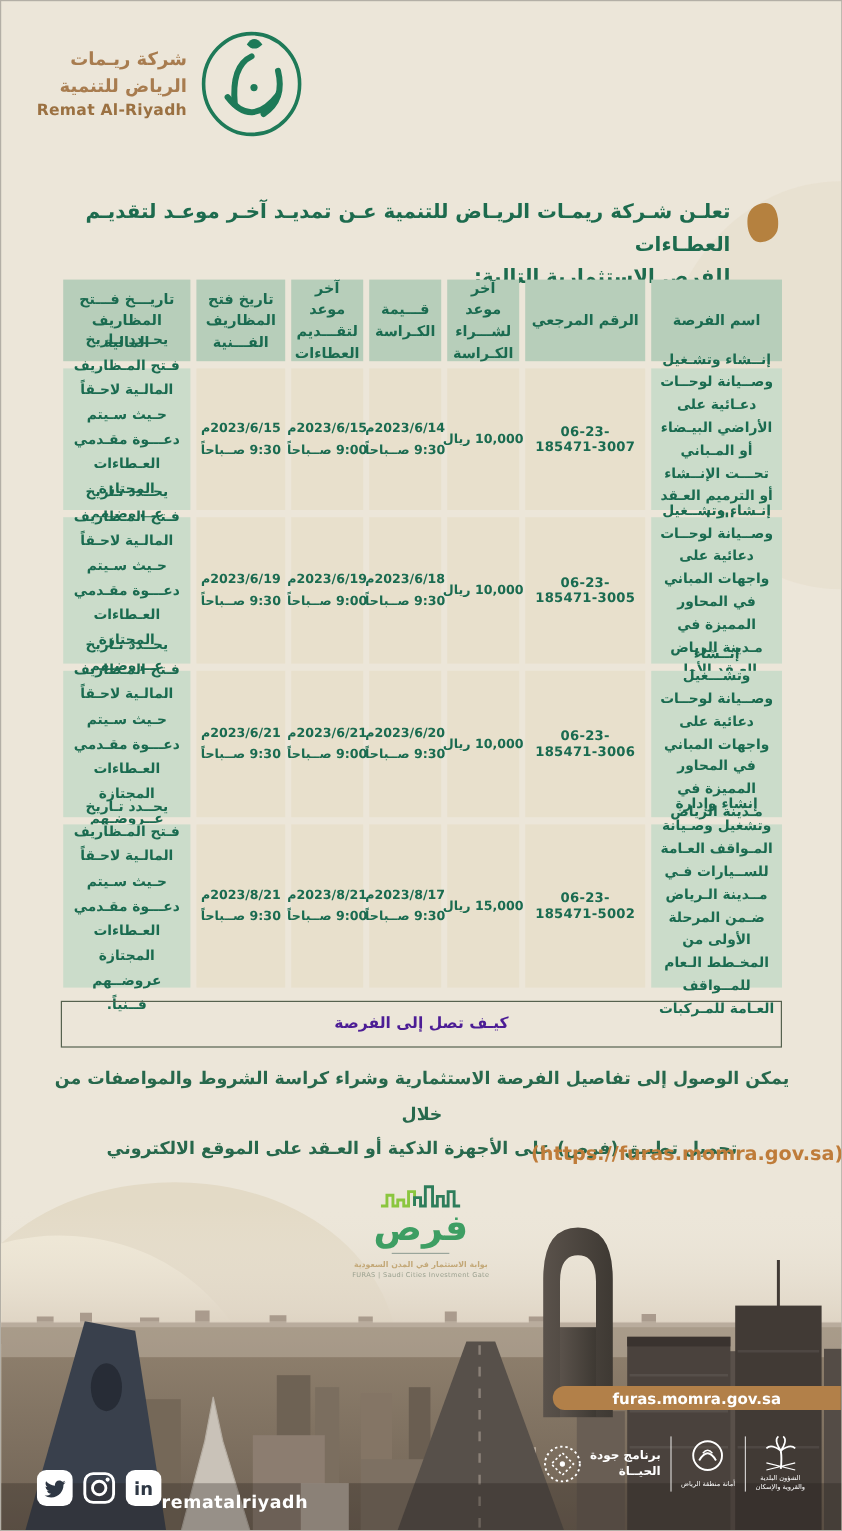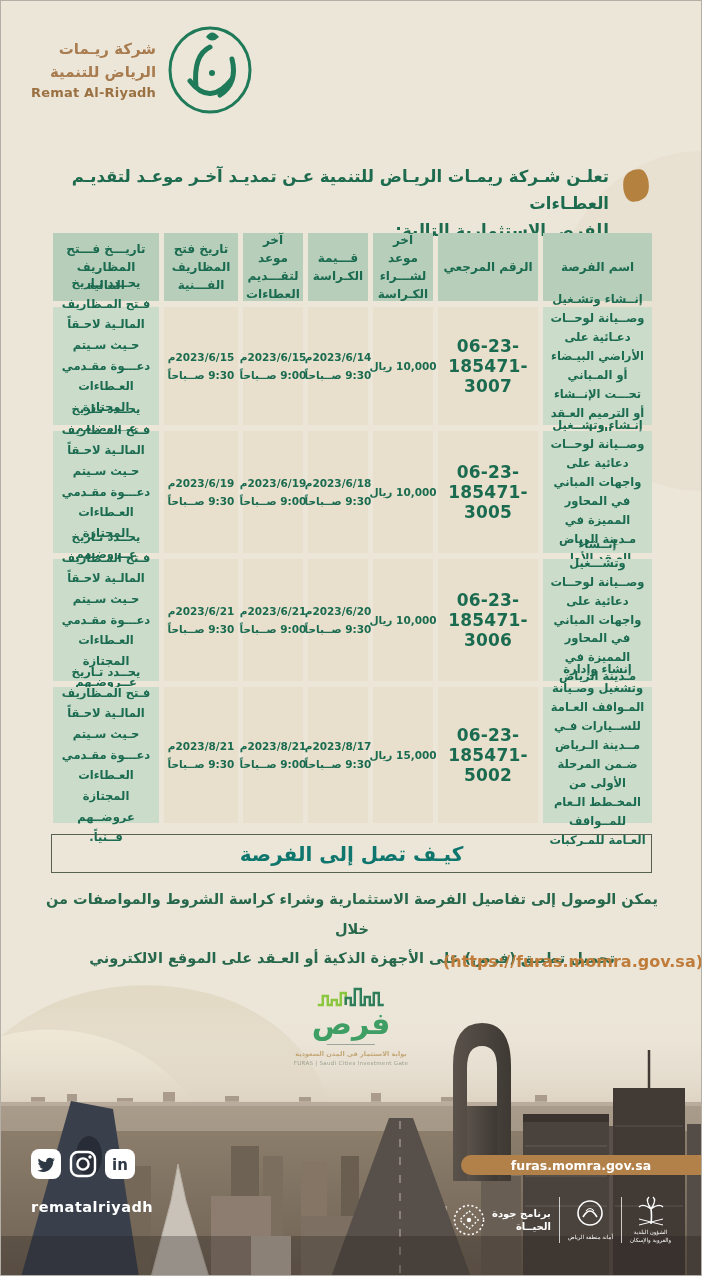--- a/index.html
+++ b/index.html
@@ -40,31 +40,31 @@
   .hcell, .cell {
     display:flex; flex-direction:column; align-items:center; justify-content:center;
     text-align:center; color:#1a6b50; padding:5px 4px;
   }
   .hcell { background:#b7ceba; font-weight:bold; font-size:12px; line-height:1.5; }
   .cell  { font-weight:bold; }
   .c-sage  { background:#cbdcca; }
   .c-beige { background:#e8e0cc; }
   .cell-name      { font-size:11.5px; line-height:1.65; padding:8px 6px; }
   .cell-financial { font-size:11.5px; line-height:1.8;  padding:8px 6px; }
-  .cell-ref   { direction:ltr; font-size:17px; letter-spacing:.2px; }
+  .cell-ref   { direction:ltr; font-size:11px; letter-spacing:.2px; }
   .cell-value { font-size:10.5px; white-space:nowrap; }
   .cell-date  { font-size:10.5px; line-height:1.75; }
   .cell-date span { white-space:nowrap; display:block; }
 
   
   .howto-box {
     position:absolute; z-index:2; left:50px; top:833px; width:601px; height:39px;
     border:1.4px solid #56624f; display:flex; align-items:center; justify-content:center;
   }
-  .howto-title { color:#0f766e; font-weight:bold; font-size:20px; }
+  .howto-title { color:#4c1d95; font-weight:bold; font-size:13px; }
   .howto-body { position:absolute; z-index:2; left:31px; top:884px; width:640px; text-align:center;
     color:#27684c; font-weight:bold; font-size:14.5px; line-height:2.05; }
   .site-url { position:absolute; z-index:2; left:0; top:951px; width:702px; text-align:right;
     color:#bf7c3a; font-weight:bold; font-size:16px; direction:ltr; }
 
   
   .furas { position:absolute; z-index:2; left:50%; top:980px; transform:translateX(-50%);
     display:flex; flex-direction:column; align-items:center; }
   .furas-word { color:#3e9e63; font-weight:bold; font-size:30px; line-height:1.05; margin-top:1px; }
   .furas-rule { width:48px; height:1.5px; background:#9aa59b; margin:4px 0 5px; }
@@ -82,21 +82,21 @@
     color:#fff; font-weight:bold; font-size:12.5px; direction:ltr;
   }
   .partners { position:absolute; z-index:3; right:4px; top:1186px; width:246px; height:66px;
     display:flex; flex-direction:row-reverse; align-items:center; justify-content:flex-start; gap:8px; }
   .partner { display:flex; flex-direction:column; align-items:center; color:#fff; }
   .partner-sep { width:1px; height:46px; background:rgba(255,255,255,.75); }
   .qol { flex-direction:row; gap:5px; align-items:center; }
   .qol-text { text-align:right; font-weight:bold; font-size:10px; line-height:1.3; color:#fff; }
   .partner-label { font-size:5.5px; margin-top:2px; text-align:center; line-height:1.5; color:#fff; }
 
-  .social { position:absolute; z-index:3; left:30px; top:1148px; display:flex; flex-direction:column; direction:ltr; }
+  .social { position:absolute; z-index:3; left:30px; top:1224px; display:flex; flex-direction:row; direction:ltr; }
   .social-icons { display:flex; gap:7px; }
   .social-handle { color:#fff; font-weight:bold; font-size:14.5px; letter-spacing:.5px; margin-top:20px; }
 </style>
 </head>
 <body>
 
 <div class="page">
 
   <div class="decor blob-right"></div>
   <div class="decor dune-back"></div>

